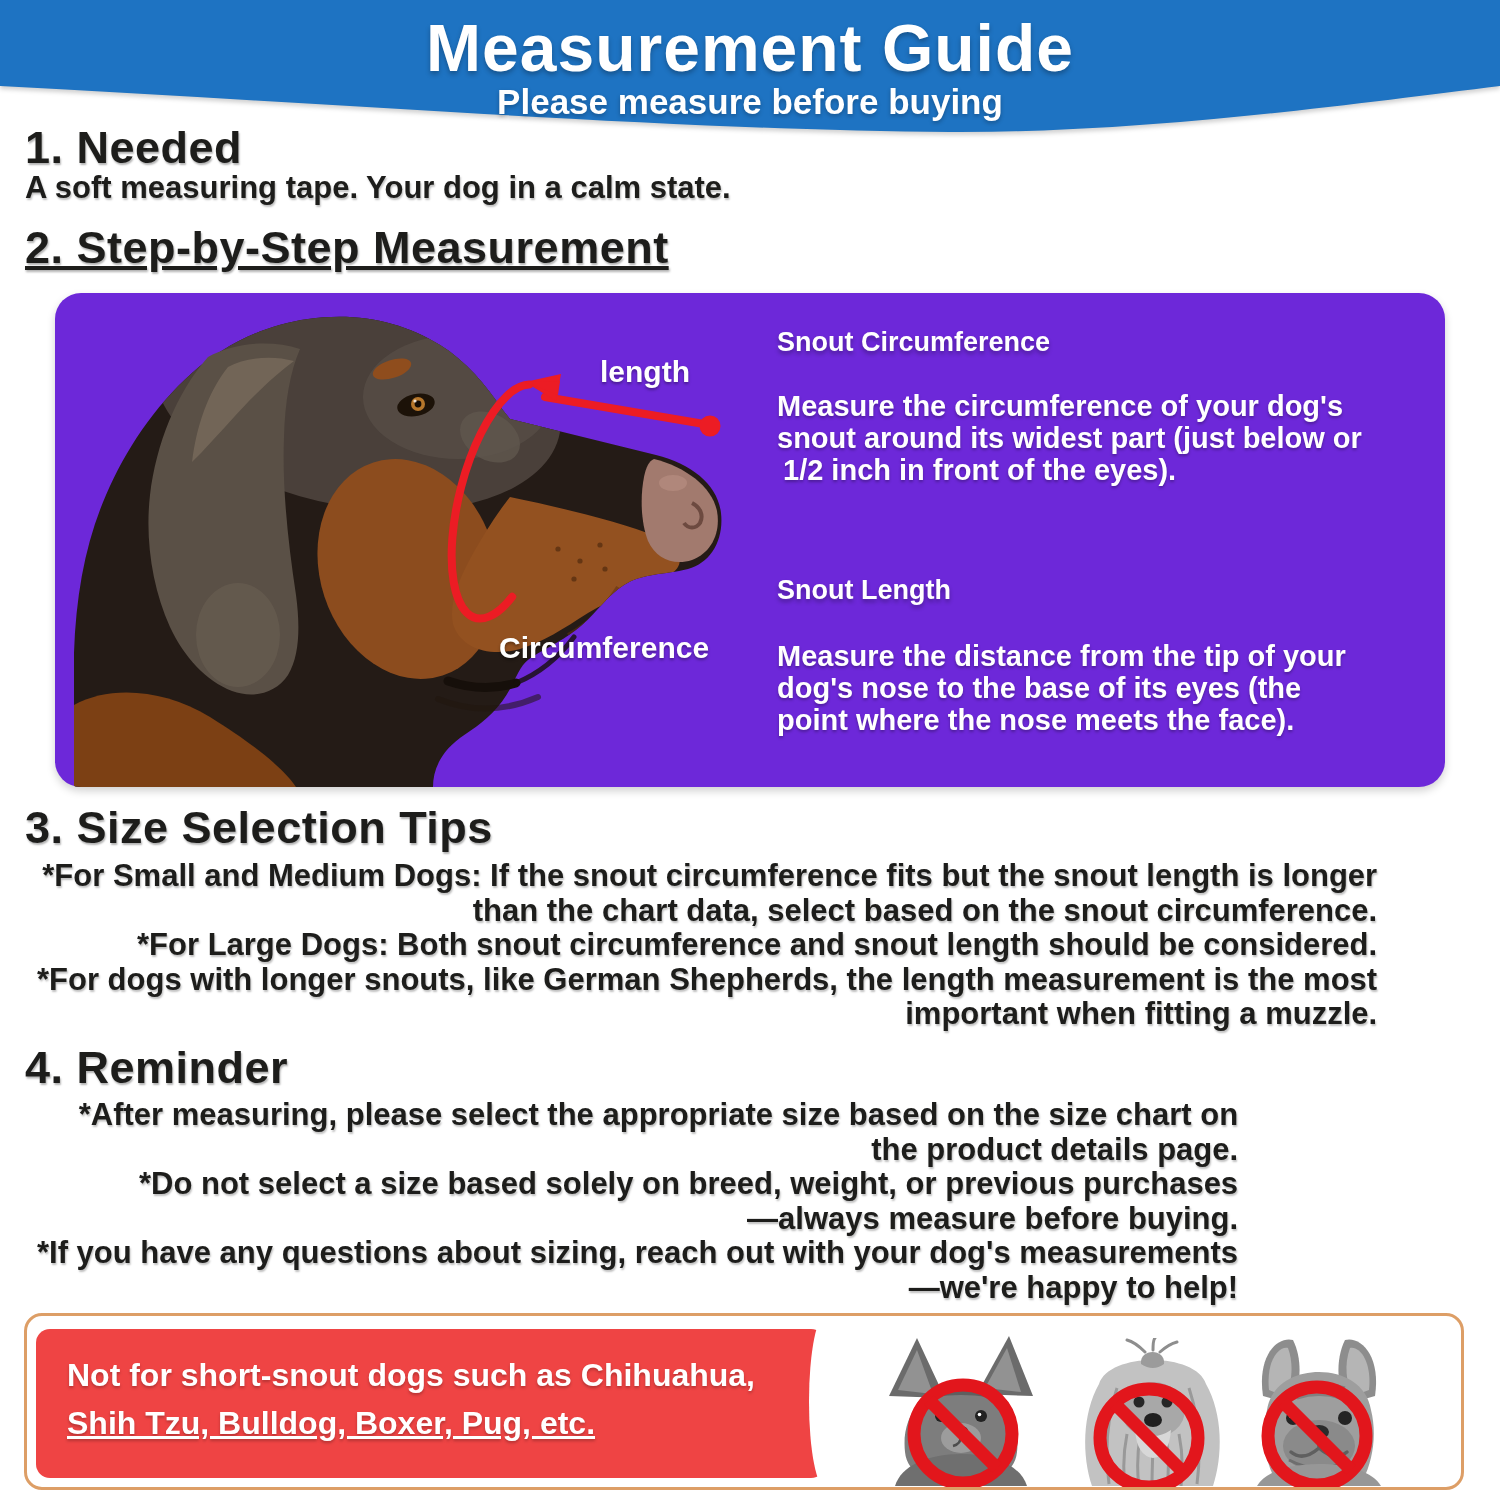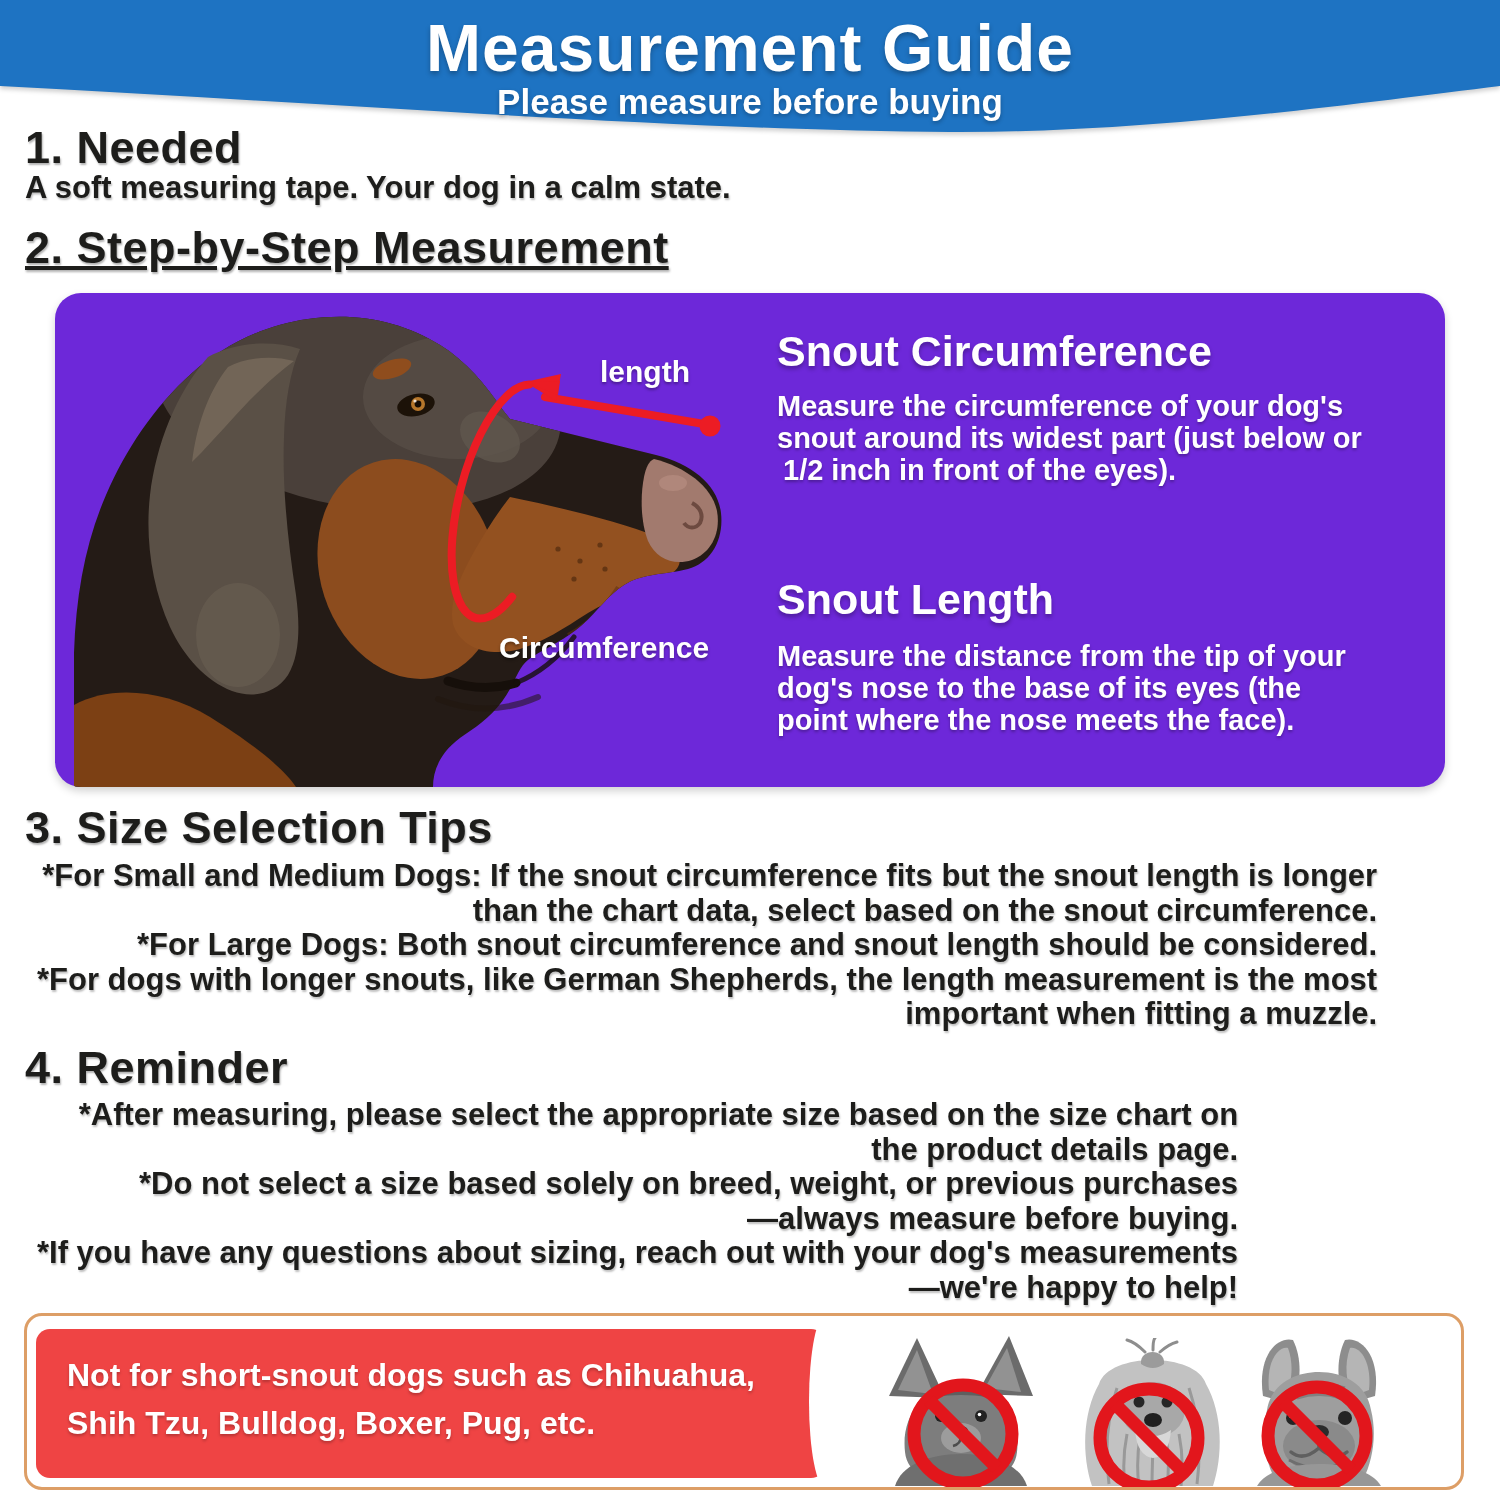--- a/index.html
+++ b/index.html
@@ -29,21 +29,21 @@
     text-shadow:1px 2px 2px rgba(0,0,0,.25);white-space:nowrap;text-align:right;
   }
   .cont{padding-left:20px;}
   .bullets div{height:34.6px;}
   
   #step-panel{
     left:55px;top:293px;width:1390px;height:494px;border-radius:26px;
     overflow:hidden;box-shadow:0 4px 8px rgba(0,0,0,.18);
   }
   .panel-h{
-    color:#fff;font-size:43px;font-weight:bold;white-space:nowrap;
+    color:#fff;font-size:27px;font-weight:bold;white-space:nowrap;
     text-shadow:0 3px 4px rgba(0,0,0,.3);
   }
   .panel-p{color:#fff;font-size:29px;font-weight:bold;line-height:32px;
     text-shadow:0 2px 3px rgba(0,0,0,.3);white-space:nowrap;}
   .diagram-label{
     color:#fff;font-size:30px;font-weight:bold;white-space:nowrap;
     text-shadow:0 2px 3px rgba(0,0,0,.35);
   }
   
   #footer-box{
@@ -173,21 +173,21 @@
     <div class="body-line cont">the product details page.</div>
     <div class="body-line">*Do not select a size based solely on breed, weight, or previous purchases</div>
     <div class="body-line cont">—always measure before buying.</div>
     <div class="body-line">*If you have any questions about sizing, reach out with your dog's measurements</div>
     <div class="body-line cont">—we're happy to help!</div>
   </div>
 
   <div class="abs" id="footer-box">
     <div class="abs" id="footer-note" style="background:#ef4444;">
       <div class="abs note-line" style="left:31px;top:28px;">Not for short-snout dogs such as Chihuahua,</div>
-      <div class="abs note-line" style="left:31px;top:76px;">Shih Tzu, Bulldog, Boxer, Pug, etc.</div>
+      <div class="abs note-line" style="left:31px;top:76px;text-decoration:underline;">Shih Tzu, Bulldog, Boxer, Pug, etc.</div>
     </div>
     <div class="abs carve" style="left:782px;top:-2px;width:34px;height:175px;"></div>
 
     <svg class="abs" style="left:844px;top:18px;" width="180" height="152" viewBox="0 0 180 152">
       <polygon points="18,62 46,4 74,64" fill="#6b6b6b"></polygon>
       <polygon points="27,56 46,16 62,60" fill="#929292"></polygon>
       <polygon points="106,60 138,2 162,62" fill="#6b6b6b"></polygon>
       <polygon points="114,54 136,14 150,58" fill="#929292"></polygon>
       <path d="M34,118 C30,82 52,52 90,52 C128,52 150,82 146,118 C144,140 120,152 90,152 C60,152 36,140 34,118 Z" fill="#7d7d7d"></path>
       <path d="M46,70 C60,58 120,58 134,70 C126,52 54,52 46,70 Z" fill="#5f5f5f"></path>

